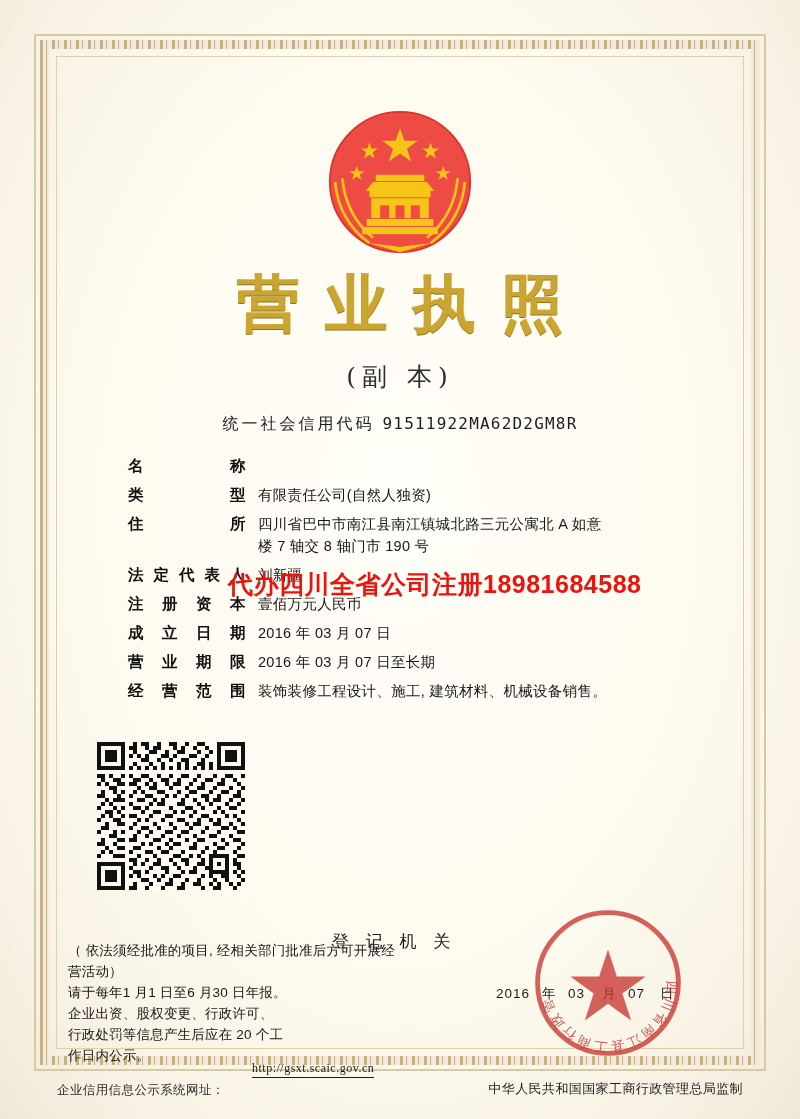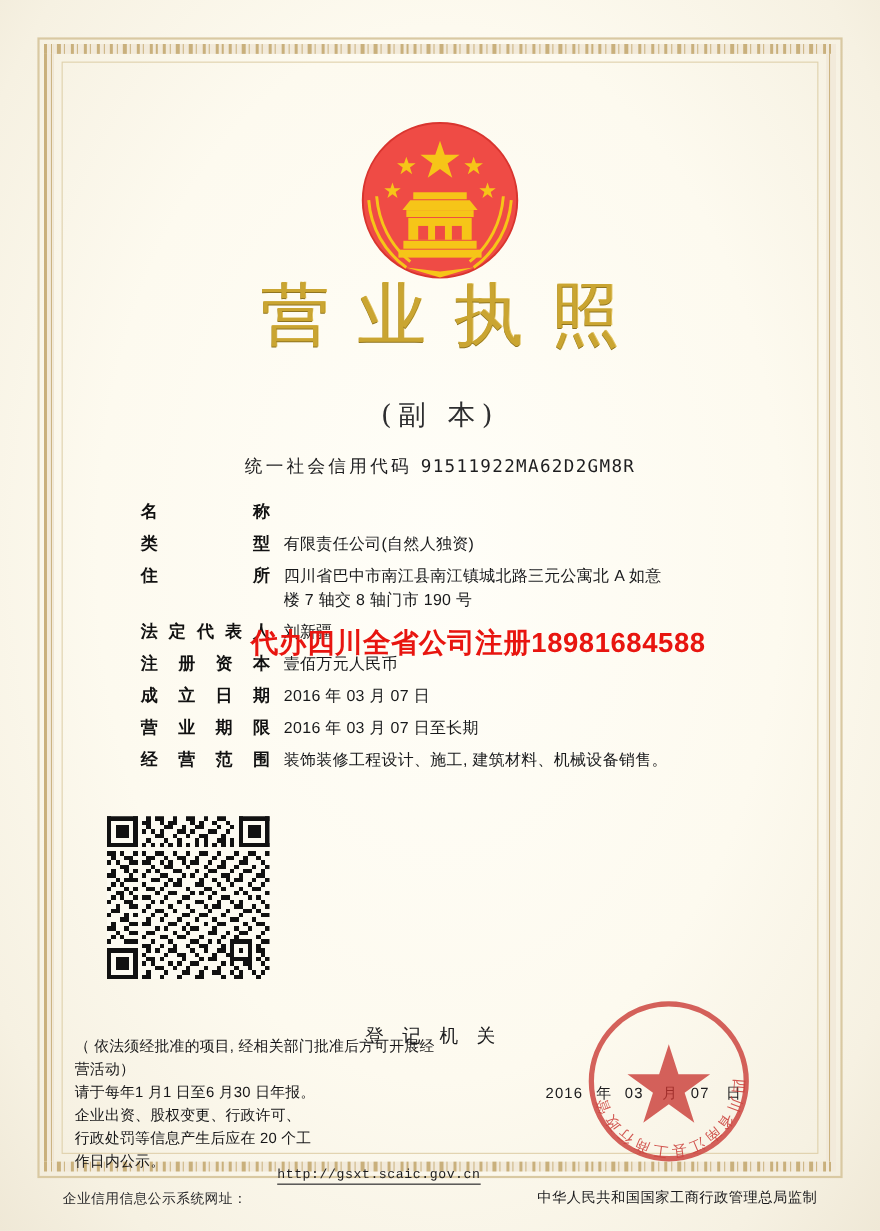--- a/index.html
+++ b/index.html
@@ -52,25 +52,25 @@
     left: 50%;
     top: 92px;
     transform: translateX(-50%);
     width: 180px;
     height: 180px;
   }
 
   .title {
     position: absolute;
     left: 0; right: 0;
-    top: 244px;
+    top: 262px;
     text-align: center;
     font-family: "DejaVu Serif", "Liberation Serif", serif;
     font-size: 62px;
-    font-weight: normal;
+    font-weight: bold;
     letter-spacing: 26px;
     text-indent: 26px;
     color: #caa531;
     text-shadow: 0 1px 0 #8f7420, 1px 0 0 #e0c05a;
   }
   .subtitle {
     position: absolute;
     left: 0; right: 0;
     top: 360px;
     text-align: center;
@@ -194,21 +194,21 @@
     font-size: 13.5px;
     line-height: 21px;
     color: #161618;
     letter-spacing: 0.2px;
   }
 
   .website-url {
     position: absolute;
     left: 252px;
     top: 1061px;
-    font-family: Liberation Mono, monospace;
+    font-family: Liberation Serif, serif;
     font-size: 12px;
     color: #1b1b1d;
     letter-spacing: 0.5px;
     border-bottom: 1px solid #1b1b1d;
     padding-bottom: 1px;
   }
   .bottom-left {
     position: absolute;
     left: 57px;
     top: 1082px;

